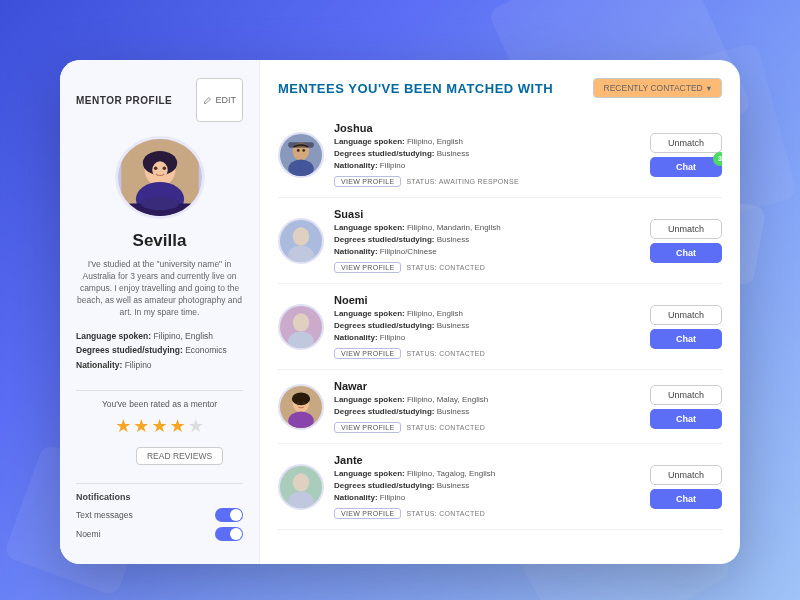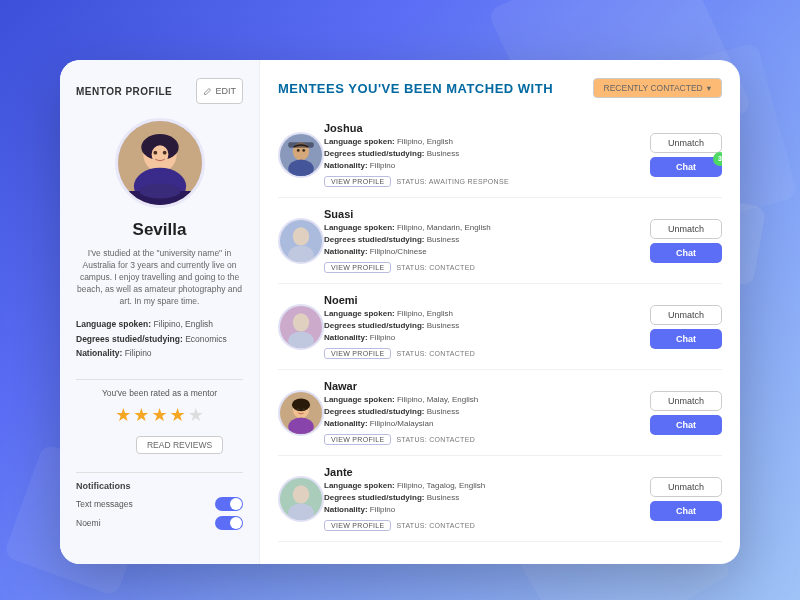--- a/index.html
+++ b/index.html
@@ -59,21 +59,21 @@
       letter-spacing: 0.5px;
       color: #333;
       text-transform: uppercase;
     }
     .edit-btn {
       display: flex;
       align-items: center;
       gap: 3px;
       border: 1px solid #ccc;
       border-radius: 4px;
-      padding: 7px 6px;
+      padding: 16px 6px;
       font-size: 9px;
       color: #666;
       cursor: pointer;
       background: white;
     }
     .avatar-circle {
       width: 90px;
       height: 90px;
       border-radius: 50%;
       overflow: hidden;
@@ -191,20 +191,21 @@
       overflow-y: auto;
       display: flex;
       flex-direction: column;
       gap: 0;
     }
     .mentee-row {
       display: flex;
       align-items: center;
       padding: 10px 0;
       border-bottom: 1px solid #f0f0f0;
+      gap: 10px;
     }
     .mentee-avatar {
       width: 46px;
       height: 46px;
       border-radius: 50%;
       overflow: hidden;
       flex-shrink: 0;
       background: #dde;
       border: 2px solid #e0e0f5;
       display: flex;
@@ -462,21 +463,20 @@
     <ellipse cx="23" cy="14" rx="10" ry="7" fill="#2a1a0a"></ellipse>
     <circle cx="20" cy="19" r="1.5" fill="#3a2a1a"></circle>
     <circle cx="26" cy="19" r="1.5" fill="#3a2a1a"></circle>
     <path d="M20 23 Q23 25 26 23" stroke="#c06050" stroke-width="1" fill="none"></path>
   </svg>
     </div>
     <div class="mentee-info">
       <div class="mentee-name">Nawar</div>
       <div class="mentee-detail"><strong>Language spoken:</strong> Filipino, Malay, English</div>
       <div class="mentee-detail"><strong>Degrees studied/studying:</strong> Business</div>
-      <div class="mentee-detail"><strong>Nationality:</strong> Filipino/Malaysian</div>
       <div class="mentee-tags">
         <span class="tag-view">VIEW PROFILE</span>
         <span class="tag-status">STATUS: CONTACTED</span>
       </div>
     </div>
     <div class="mentee-actions">
       <button class="unmatch-btn">Unmatch</button>
       <button class="chat-btn">Chat</button>
     </div>
   </div>

